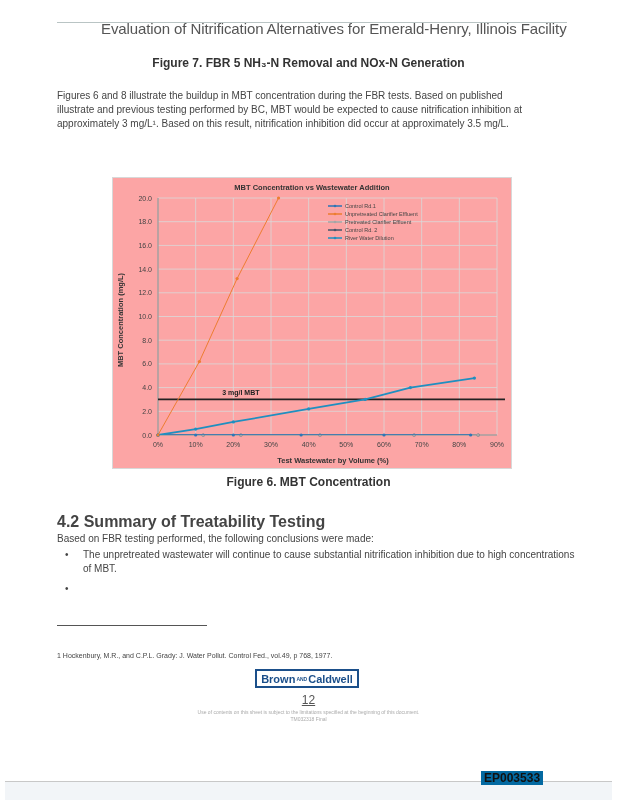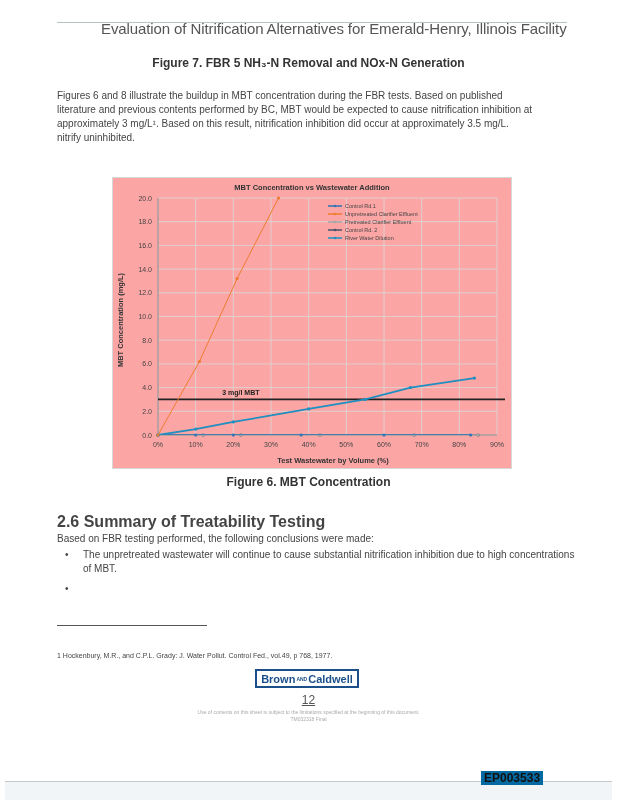--- a/index.html
+++ b/index.html
@@ -30,23 +30,22 @@
 </head>
 <body>
 
 <div class="abs running-header">Evaluation of Nitrification Alternatives for Emerald-Henry, Illinois Facility</div>
 <div class="abs header-rule"></div>
 
 <div class="abs fig-caption" style="top:56px;">Figure 7. FBR 5 NH₃-N Removal and NOx-N Generation</div>
 
 <div class="abs para" style="top:89px;">
   <div>Figures 6 and 8 illustrate the buildup in MBT concentration during the FBR tests. Based on published</div>
-  <div>literature and previous contents performed by BC, MBT would be expected to cause nitrification inhibition at</div>
+  <div>illustrate and previous testing performed by BC, MBT would be expected to cause nitrification inhibition at</div>
   <div>approximately 3 mg/L¹. Based on this result, nitrification inhibition did occur at approximately 3.5 mg/L.</div>
-  <div>nitrify uninhibited.</div>
 </div>
 
 <div class="abs chart-box">
   <svg id="chart-svg" width="398" height="290">
     <text id="chart-title" x="199" y="12" text-anchor="middle" font-size="7.5" font-weight="bold" fill="#333">MBT Concentration vs  Wastewater Addition</text>
     <g id="grid-layer">
         <line x1="45" x2="384" y1="257" y2="257" stroke="#d9d9d9" stroke-width="0.8"></line>
         <line x1="45" x2="384" y1="233.3" y2="233.3" stroke="#d9d9d9" stroke-width="0.8"></line>
         <line x1="45" x2="384" y1="209.6" y2="209.6" stroke="#d9d9d9" stroke-width="0.8"></line>
         <line x1="45" x2="384" y1="185.9" y2="185.9" stroke="#d9d9d9" stroke-width="0.8"></line>
@@ -153,21 +152,21 @@
   <defs>
         <clipPath id="plotclip">
           <rect x="45" y="20" width="339" height="237"></rect>
         </clipPath>
       </defs>
     </svg>
 </div>
 
 <div class="abs fig-caption" style="top:475px;">Figure 6. MBT Concentration</div>
 
-<div class="abs section-title">2.6 Summary of Treatability Testing</div>
+<div class="abs section-title">4.2 Summary of Treatability Testing</div>
 <div class="abs para" style="top:532px;">Based on FBR testing performed, the following conclusions were made:</div>
 <ul class="abs bullets">
   <li><span class="dot">•</span><span>The unpretreated wastewater will continue to cause substantial nitrification inhibition due to high concentrations of MBT.</span></li>
   <li><span class="dot">•</span></li>
 </ul>
 
 <div class="abs fn-rule"></div>
 <div class="abs footnote">1 Hockenbury, M.R., and C.P.L. Grady: J. Water Pollut. Control Fed., vol.49, p 768, 1977.</div>
 
 <div class="abs logo">

